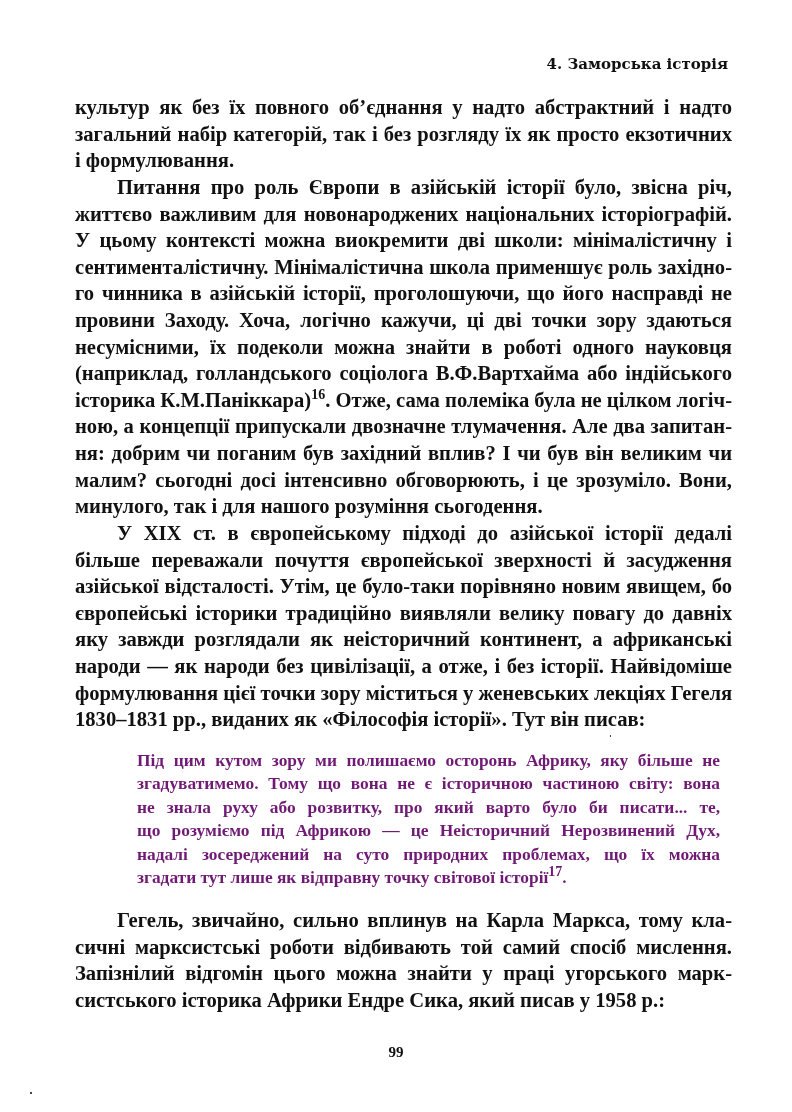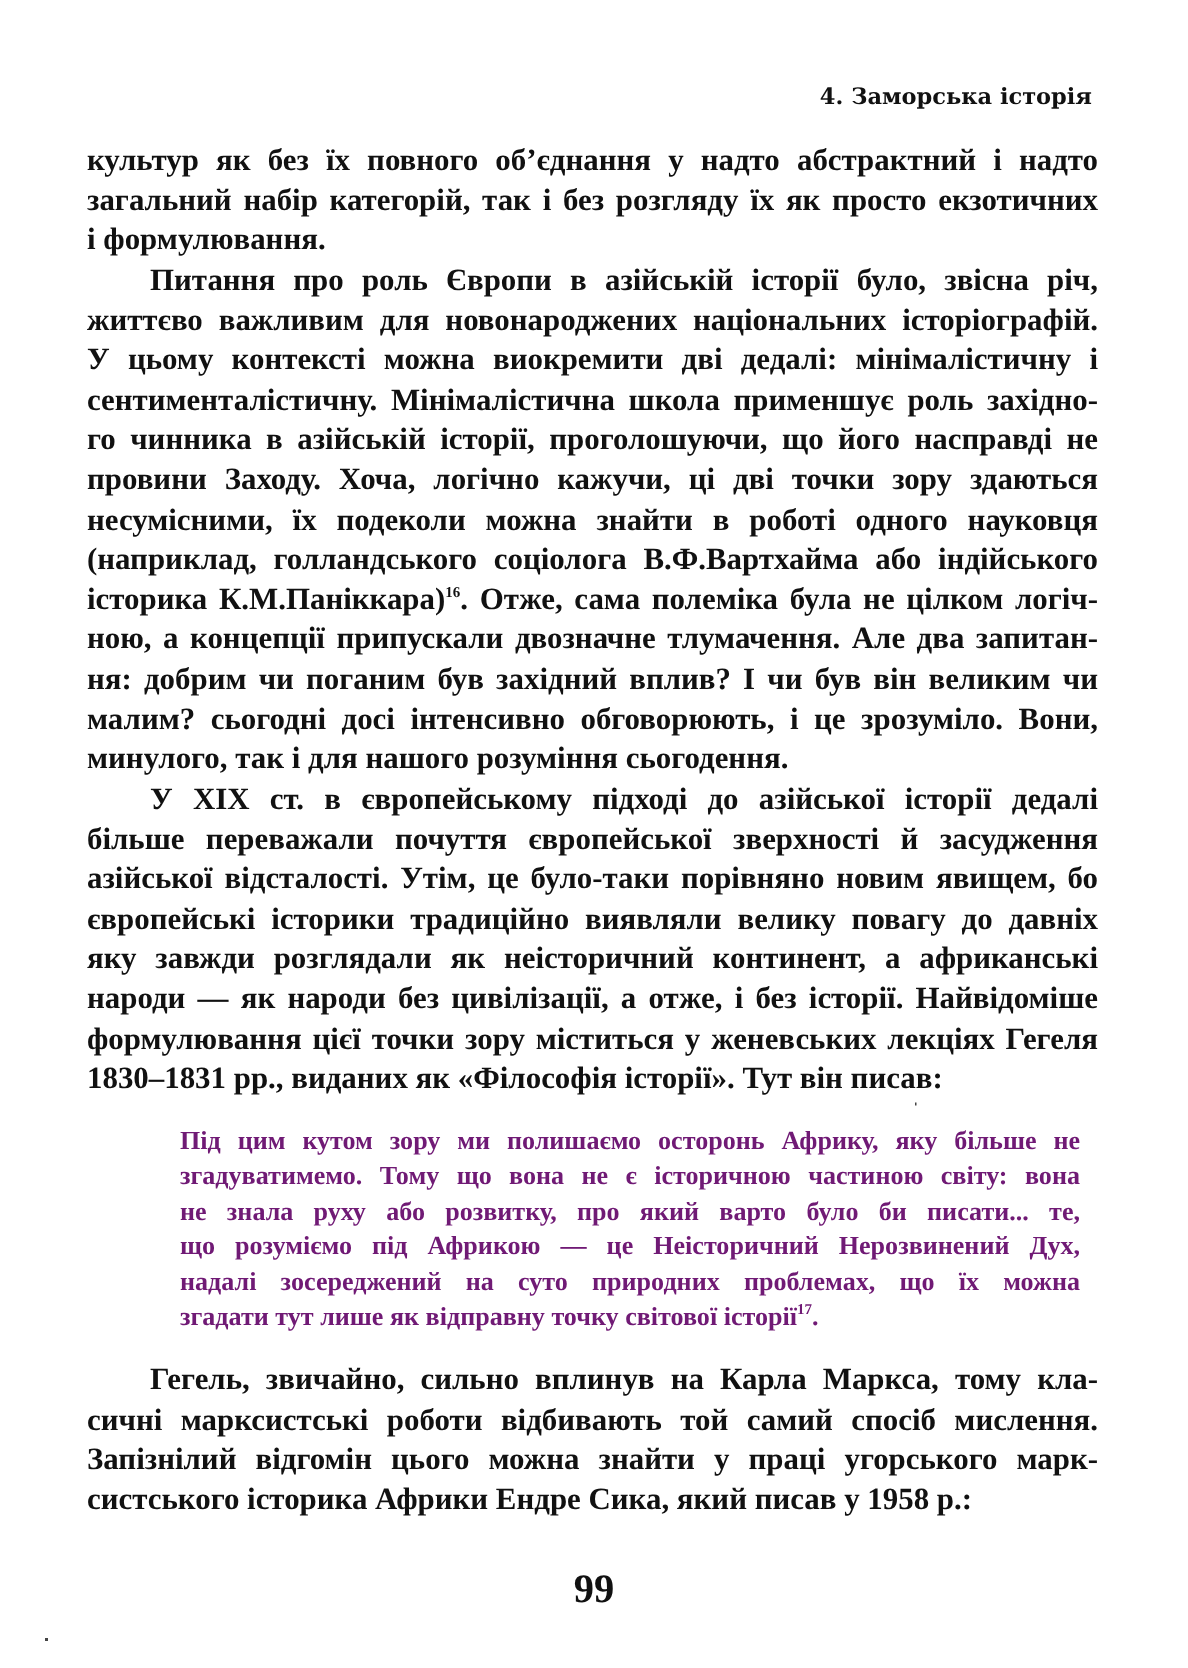--- a/index.html
+++ b/index.html
@@ -7,53 +7,53 @@
   .page { position: absolute; left: 0; top: 4px; width: 792px; height: 1112px; font-weight: bold; }
   .running-head {
     position: absolute; top: 51px; right: 64px;
     font-family: "DejaVu Serif", serif; font-size: 15px; color: #111;
   }
   .body-text {
     position: absolute; left: 58px; width: 674px;
     font-family: "Liberation Serif", serif; font-size: 20.6px; line-height: 26.6px;
     text-align: justify; color: #111;
   }
-  .line { display: block; text-align: justify; text-align-last: justify; white-space: nowrap; }
+  .line { display: block; text-align: justify; text-align-last: justify; white-space: nowrap; margin-left: 17px; }
   .line.last { text-align-last: left; }
   .quote {
     position: absolute; left: 120px; width: 600px;
     font-family: "Liberation Serif", serif; font-size: 17.4px; line-height: 23.4px;
     color: #701a75;
   }
   .quote .line { text-align-last: justify; }
   .quote .line.last { text-align-last: left; }
-  sup { font-size: 10px; vertical-align: super; line-height: 0; }
+  sup { font-size: 14px; vertical-align: super; line-height: 0; }
   .folio {
     position: absolute; top: 1040px; left: 0; width: 792px; text-align: center;
-    font-family: "Liberation Serif", serif; font-size: 27px; color: #111;
+    font-family: "Liberation Serif", serif; font-size: 15px; color: #111;
   }
   .speck { position: absolute; width: 2px; height: 2px; background: #444; }
 </style>
 </head>
 <body>
 
 <div class="page">
 
   <div class="running-head">4.  Заморська історія</div>
 
   <div class="body-text" style="top:90px;">
     <span class="line">культур як без їх повного об’єднання у надто абстрактний і надто</span>
     <span class="line">загальний набір категорій, так і без розгляду їх як просто екзотичних</span>
     <span class="line last">і формулювання.</span>
   </div>
 
   <div class="body-text" style="top:170px;">
     <span class="line" style="padding-left:42px;">Питання про роль Європи в азійській історії було, звісна річ,</span>
     <span class="line">життєво важливим для новонароджених національних історіографій.</span>
-    <span class="line">У цьому контексті можна виокремити дві дедалі: мінімалістичну і</span>
+    <span class="line">У цьому контексті можна виокремити дві школи: мінімалістичну і</span>
     <span class="line">сентименталістичну. Мінімалістична школа применшує роль західно-</span>
     <span class="line">го чинника в азійській історії, проголошуючи, що його насправді не</span>
     <span class="line">провини Заходу. Хоча, логічно кажучи, ці дві точки зору здаються</span>
     <span class="line">несумісними, їх подеколи можна знайти в роботі одного науковця</span>
     <span class="line">(наприклад, голландського соціолога В.Ф.Вартхайма або індійського</span>
     <span class="line"><span>історика К.М.Паніккара)</span><sup>16</sup><span>. Отже, сама полеміка була не цілком логіч-</span></span>
     <span class="line">ною, а концепції припускали двозначне тлумачення. Але два запитан-</span>
     <span class="line">ня: добрим чи поганим був західний вплив? І чи був він великим чи</span>
     <span class="line">малим? сьогодні досі інтенсивно обговорюють, і це зрозуміло. Вони,</span>
     <span class="line last">минулого, так і для нашого розуміння сьогодення.</span>

